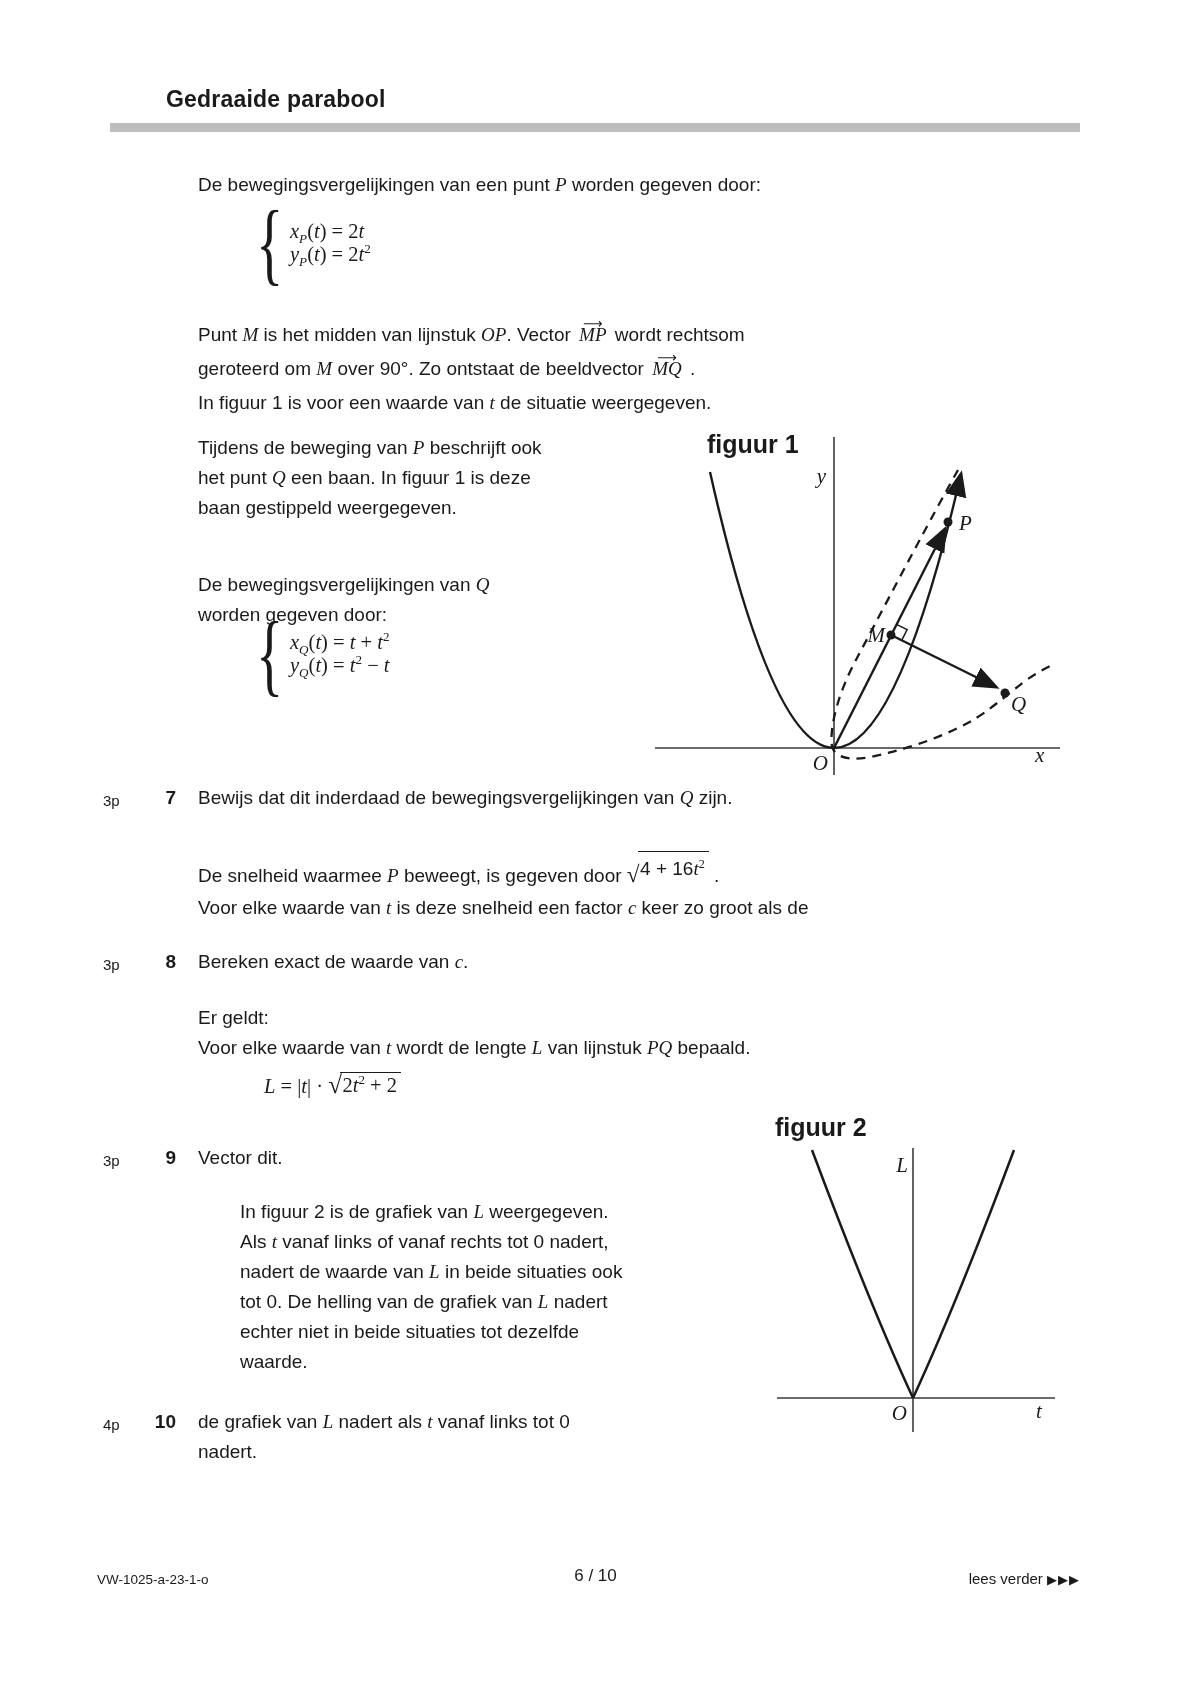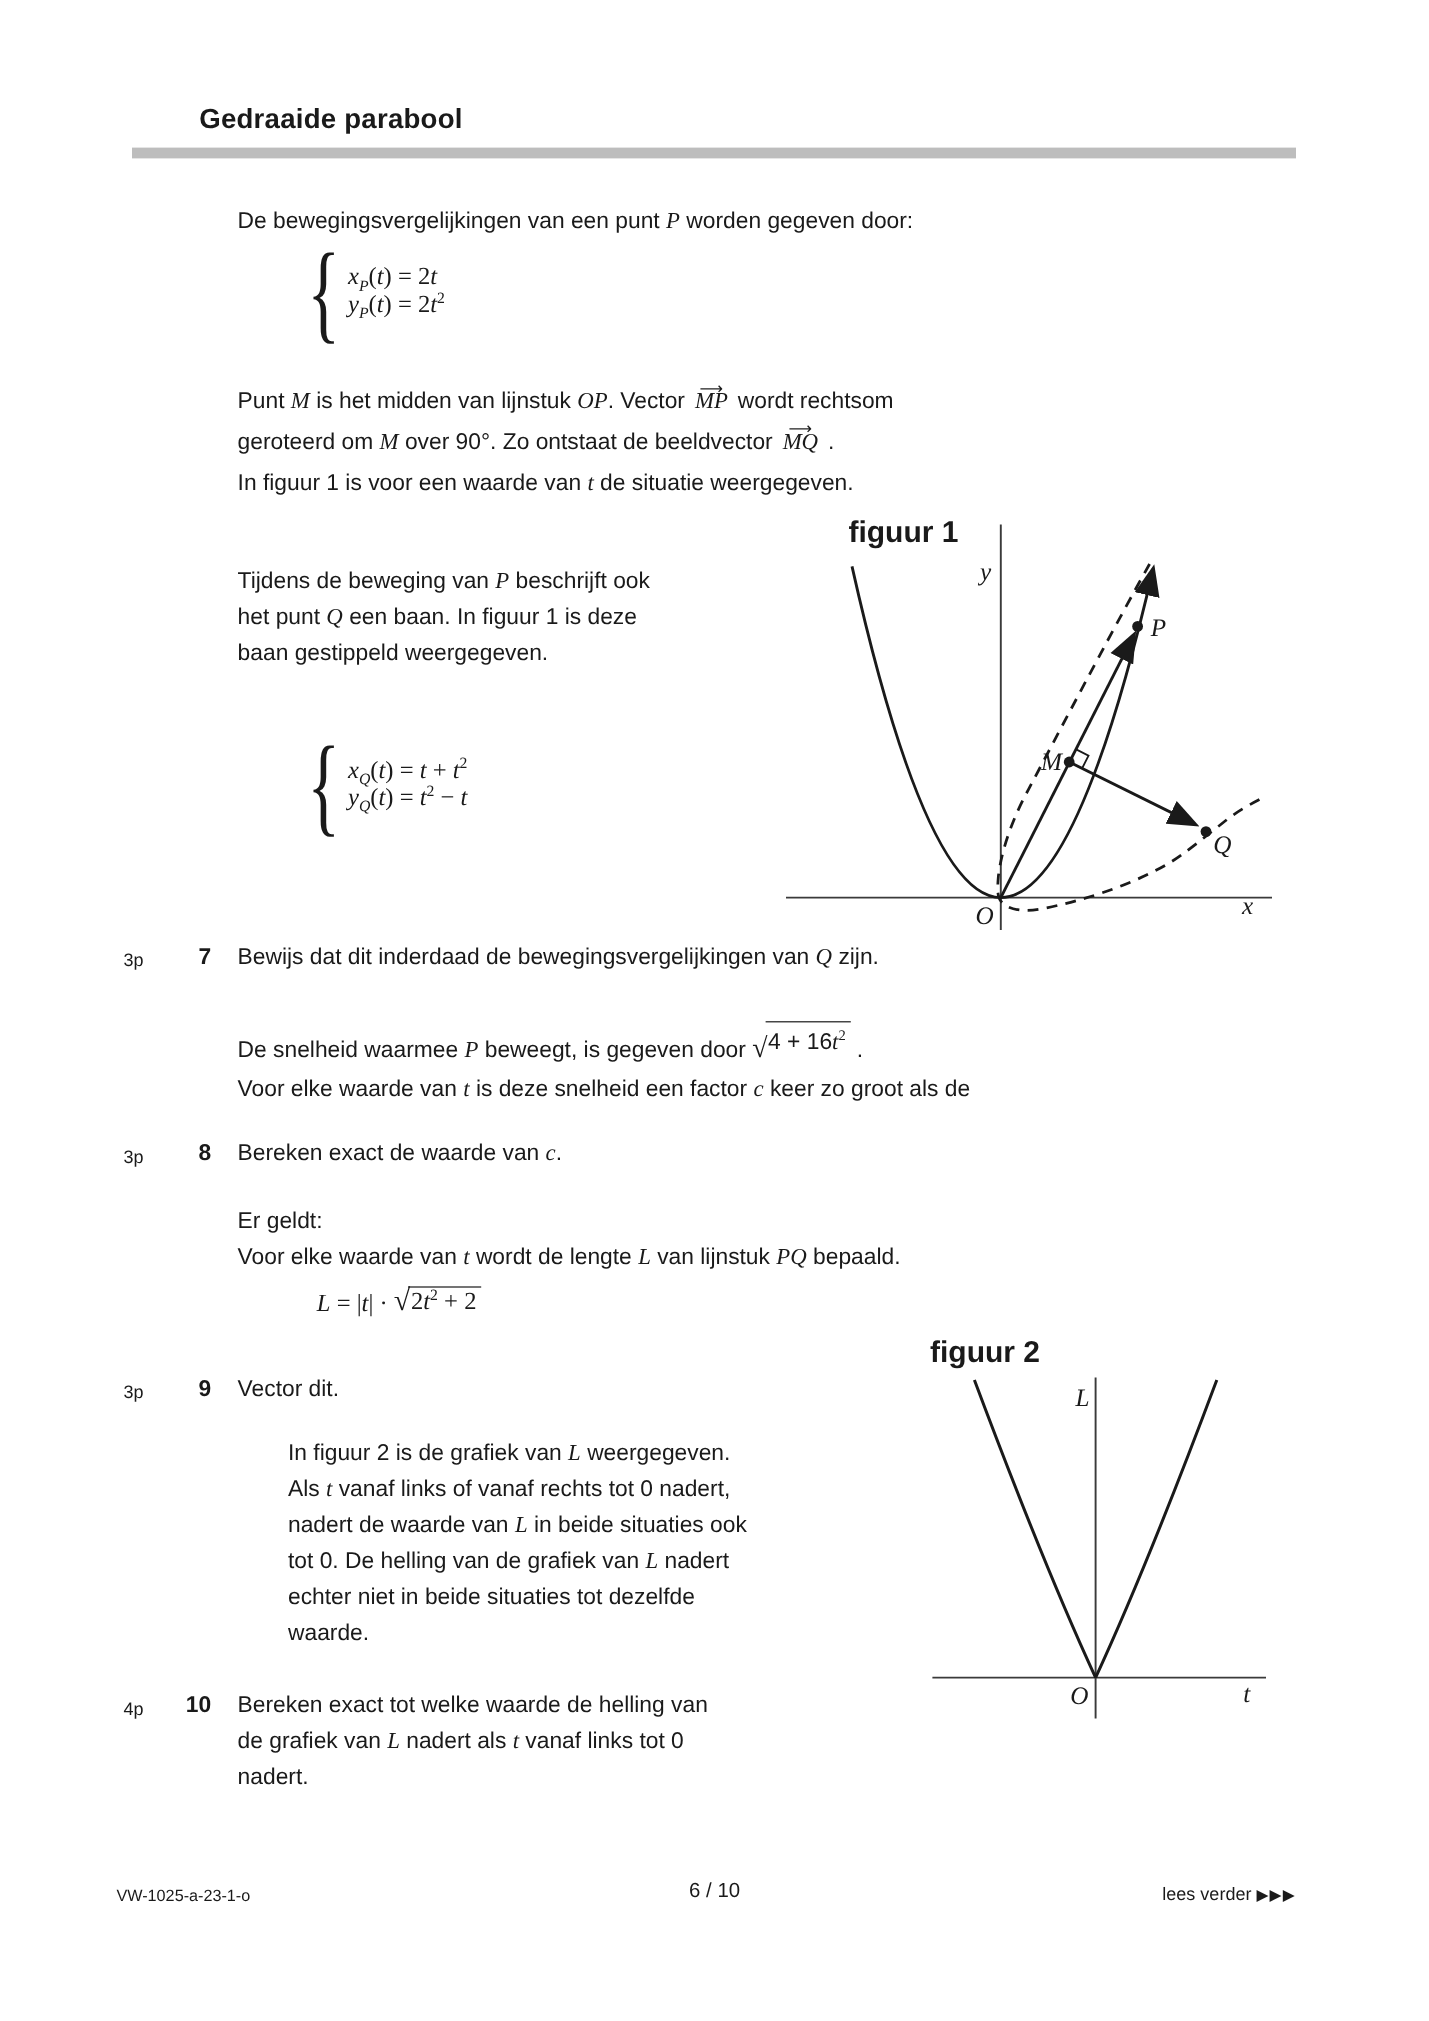--- a/index.html
+++ b/index.html
@@ -63,26 +63,30 @@
   </div>
 
   <div class="abs body-text lh34" style="left:198px; top:318px;">
     <div><span class="tk-r">Punt </span><span class="tk-i">M</span><span class="tk-r"> is het midden van lijnstuk </span><span class="tk-i">OP</span><span class="tk-r">. Vector </span><span class="vec"><span class="vec-arrow">⟶</span><span>MP</span></span><span class="tk-r"> wordt rechtsom</span></div>
     <div><span class="tk-r">geroteerd om </span><span class="tk-i">M</span><span class="tk-r"> over 90°. Zo ontstaat de beeldvector </span><span class="vec"><span class="vec-arrow">⟶</span><span>MQ</span></span><span class="tk-r"> .</span></div>
     <div><span class="tk-r">In figuur 1 is voor een waarde van </span><span class="tk-i">t</span><span class="tk-r"> de situatie weergegeven.</span></div>
   </div>
 
   <div class="abs fig-label" style="left:707px; top:430px;">figuur 1</div>
 
-  <div class="abs body-text" style="left:198px; top:470px;">
+  <div class="abs body-text" style="left:198px; top:433px;">
     <div><span class="tk-r">Tijdens de beweging van </span><span class="tk-i">P</span><span class="tk-r"> beschrijft ook</span></div>
     <div><span class="tk-r">het punt </span><span class="tk-i">Q</span><span class="tk-r"> een baan. In figuur 1 is deze</span></div>
     <div><span class="tk-r">baan gestippeld weergegeven.</span></div>
   </div>
 
+  <div class="abs body-text" style="left:198px; top:570px;">
+    <div><span class="tk-r">De bewegingsvergelijkingen van </span><span class="tk-i">Q</span></div>
+    <div><span class="tk-r">worden gegeven door:</span></div>
+  </div>
 
   <div class="abs eqblock" style="left:256px; top:614px;">
     <span class="brace">{</span>
     <span class="eqlines">
       <span class="eq"><span class="tk-i">x</span><span class="tk-isub">Q</span><span class="tk-r">(</span><span class="tk-i">t</span><span class="tk-r">) = </span><span class="tk-i">t</span><span class="tk-r"> + </span><span class="tk-i">t</span><span class="tk-sup">2</span></span>
       <span class="eq"><span class="tk-i">y</span><span class="tk-isub">Q</span><span class="tk-r">(</span><span class="tk-i">t</span><span class="tk-r">) = </span><span class="tk-i">t</span><span class="tk-sup">2</span><span class="tk-r"> − </span><span class="tk-i">t</span></span>
     </span>
   </div>
 
   <svg class="abs" style="left:645px; top:430px;" width="420" height="350" viewBox="0 0 420 350">
@@ -162,21 +166,20 @@
     <div><span class="tk-r">nadert de waarde van </span><span class="tk-i">L</span><span class="tk-r"> in beide situaties ook</span></div>
     <div><span class="tk-r">tot 0. De helling van de grafiek van </span><span class="tk-i">L</span><span class="tk-r"> nadert</span></div>
     <div><span class="tk-r">echter niet in beide situaties tot dezelfde</span></div>
     <div><span class="tk-r">waarde.</span></div>
   </div>
 
   <div class="abs qrow body-text" style="top:1407px;">
     <span class="pts">4p</span>
     <span class="qnum">10</span>
     <span class="qtext">
-      <div><span class="tk-r">Bereken exact tot welke waarde de helling van</span></div>
       <div><span class="tk-r">de grafiek van </span><span class="tk-i">L</span><span class="tk-r"> nadert als </span><span class="tk-i">t</span><span class="tk-r"> vanaf links tot 0</span></div>
       <div><span class="tk-r">nadert.</span></div>
     </span>
   </div>
 
   <svg class="abs" style="left:770px; top:1140px;" width="300" height="300" viewBox="0 0 300 300">
     <line x1="143" y1="8" x2="143" y2="292" stroke="#3a3a3a" stroke-width="1.6"></line>
     <line x1="7" y1="258" x2="285" y2="258" stroke="#3a3a3a" stroke-width="1.6"></line>
     <path d="M42,10 Q100,165 143,258" fill="none" stroke="#1a1a1a" stroke-width="2.5"></path>
     <path d="M143,258 Q186,165 244,10" fill="none" stroke="#1a1a1a" stroke-width="2.5"></path>

